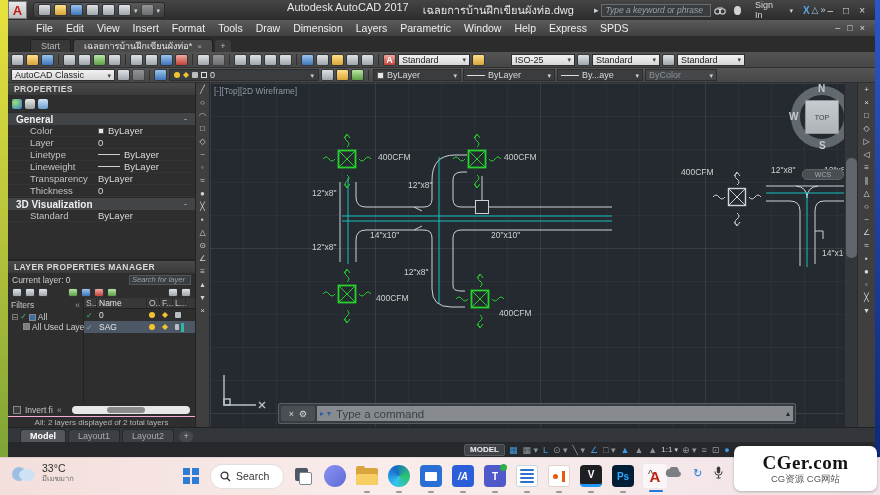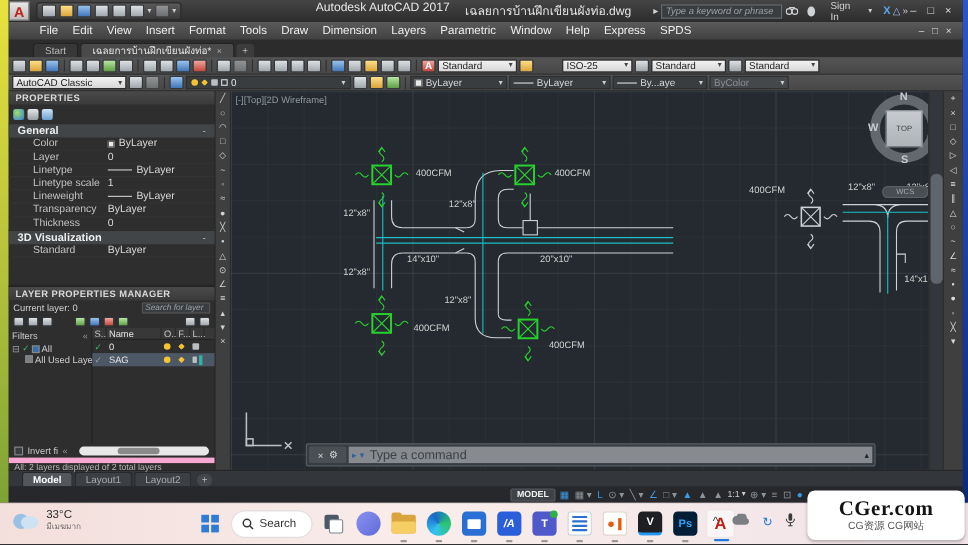--- a/index.html
+++ b/index.html
@@ -90,21 +90,21 @@
   .ltrow.selected{background:#4d5866;}
   .ltc{padding:0 2px;display:flex;align-items:center;gap:1px;}
   .c-s{width:13px;}.c-n{width:50px;color:#e3e3e3;}.c-o{width:13px;}.c-f{width:13px;}.c-l{width:13px;}
   .chk{color:#39c26a;font-size:8px;}
   .chk.gray{color:#9aa0a5;}
   .sliver{width:5px;height:9px;background:#2fb6a0;margin-left:1px;}
   .invert-row{height:13px;display:flex;align-items:center;gap:4px;font-size:8.5px;color:#c5c5c5;padding:0 5px;}
   .cbx{width:8px;height:8px;border:1px solid #888;background:#3a3d40;}
   .hscroll{flex:1;height:8px;background:#e8e8e8;border-radius:4px;margin-left:6px;position:relative;}
   .hscroll .thumb{position:absolute;left:30%;width:32%;height:6px;top:1px;background:#8a8a8a;border-radius:3px;}
-  .lpm-status{height:11px;font-size:8px;color:#b5b5b5;padding:0 5px;display:flex;align-items:center;border-top:5px solid #f9a8d4;}
+  .lpm-status{height:11px;font-size:8px;color:#b5b5b5;padding:0 5px;display:flex;align-items:center;border-top:1px solid #f9a8d4;justify-content:center;}
   
   .strip{width:14px;background:#3f3f3f;border-right:1px solid #2a2a2a;display:flex;flex-direction:column;align-items:center;padding-top:3px;gap:3px;overflow:hidden;}
   .strip.right{width:18px;border-right:none;border-left:1px solid #2a2a2a;}
   .tsico{font-size:8px;color:#ccd2d7;line-height:8px;width:11px;height:10px;text-align:center;}
   .strip.right .tsico{color:#d6dade;}
   
   .canvas{flex:1;position:relative;background-color:#242a2f;overflow:hidden;
     background-image:
       linear-gradient(rgba(160,190,205,0.05) 1px,transparent 1px),
       linear-gradient(90deg,rgba(160,190,205,0.05) 1px,transparent 1px),
@@ -393,26 +393,20 @@
               </span>
           </div>
           <div class="prow">
             <span class="pl">Linetype</span>
             <span class="pv">
                 <span class="ltline"></span>
                 <span>ByLayer</span>
               </span>
           </div>
           <div class="prow">
-            <span class="pl">Linetype scale</span>
-            <span class="pv">
-                <span>1</span>
-              </span>
-          </div>
-          <div class="prow">
             <span class="pl">Lineweight</span>
             <span class="pv">
                 <span class="ltline"></span>
                 <span>ByLayer</span>
               </span>
           </div>
           <div class="prow">
             <span class="pl">Transparency</span>
             <span class="pv">
                 <span>ByLayer</span>

